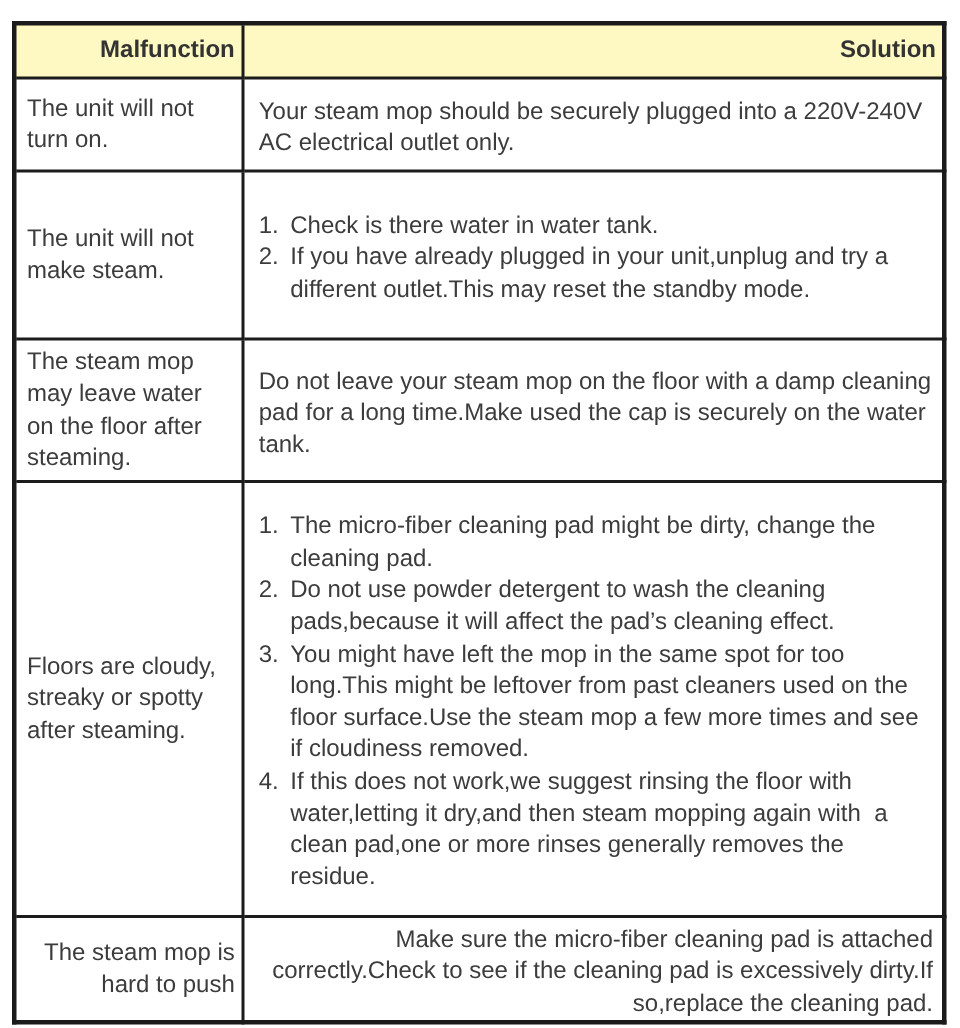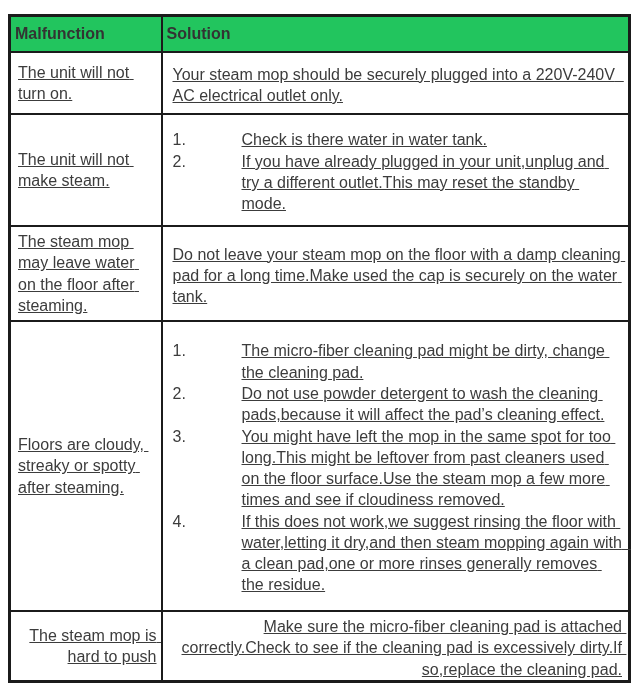--- a/index.html
+++ b/index.html
@@ -26,54 +26,52 @@
     font-size: 16px;
     line-height: 1.33;
   }
   .ts-table col.c-malfunction { width: 152px; }
   .ts-table th, .ts-table td {
     border: 2px solid #1b1b1b;
     vertical-align: middle;
     padding: 4px 8px;
   }
   .ts-table th {
-    background: #22c55e;
+    background: #fef9c3;
     height: 30px;
     font-weight: bold;
-    text-align: left;
+    text-align: right;
     font-size: 16px;
     color: #333333;
     padding: 2px 4px;
   }
   td.malfunction-cell {
     padding: 4px 4px 4px 7px;
   }
   td.solution-cell {
     padding: 4px 6px 0 10px;
     border-radius: 13px;
   }
   .cell-text, .li-text {
     white-space: pre-wrap;
-    text-decoration: underline;
   }
   .sol-list {
     display: flex;
     flex-direction: column;
   }
   .li {
     display: flex;
     align-items: flex-start;
   }
   .li-num {
     flex: none;
     width: 21px;
   }
   .li-text {
     flex: 1;
-    margin-left: 48px;
   }
   tr.r-h   { height: 30px; }
   tr.r-0   { height: 62px; }
   tr.r-1   { height: 112px; }
   tr.r-2   { height: 86px; }
   tr.r-3   { height: 290px; }
   tr.r-4   { height: 70px; text-align: right; }
 </style>
 </head>
 <body>

